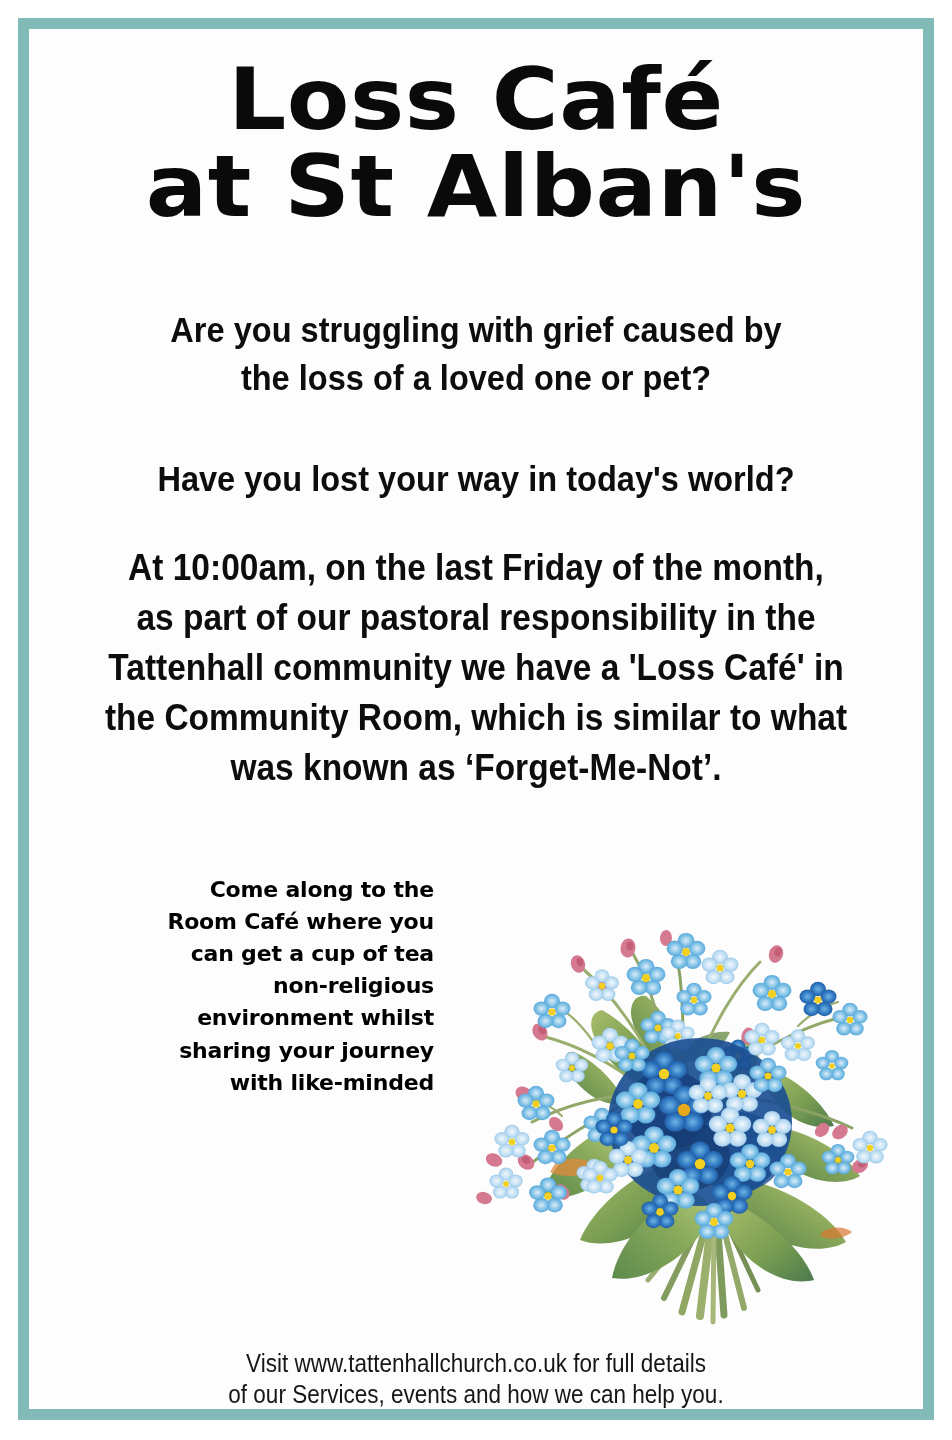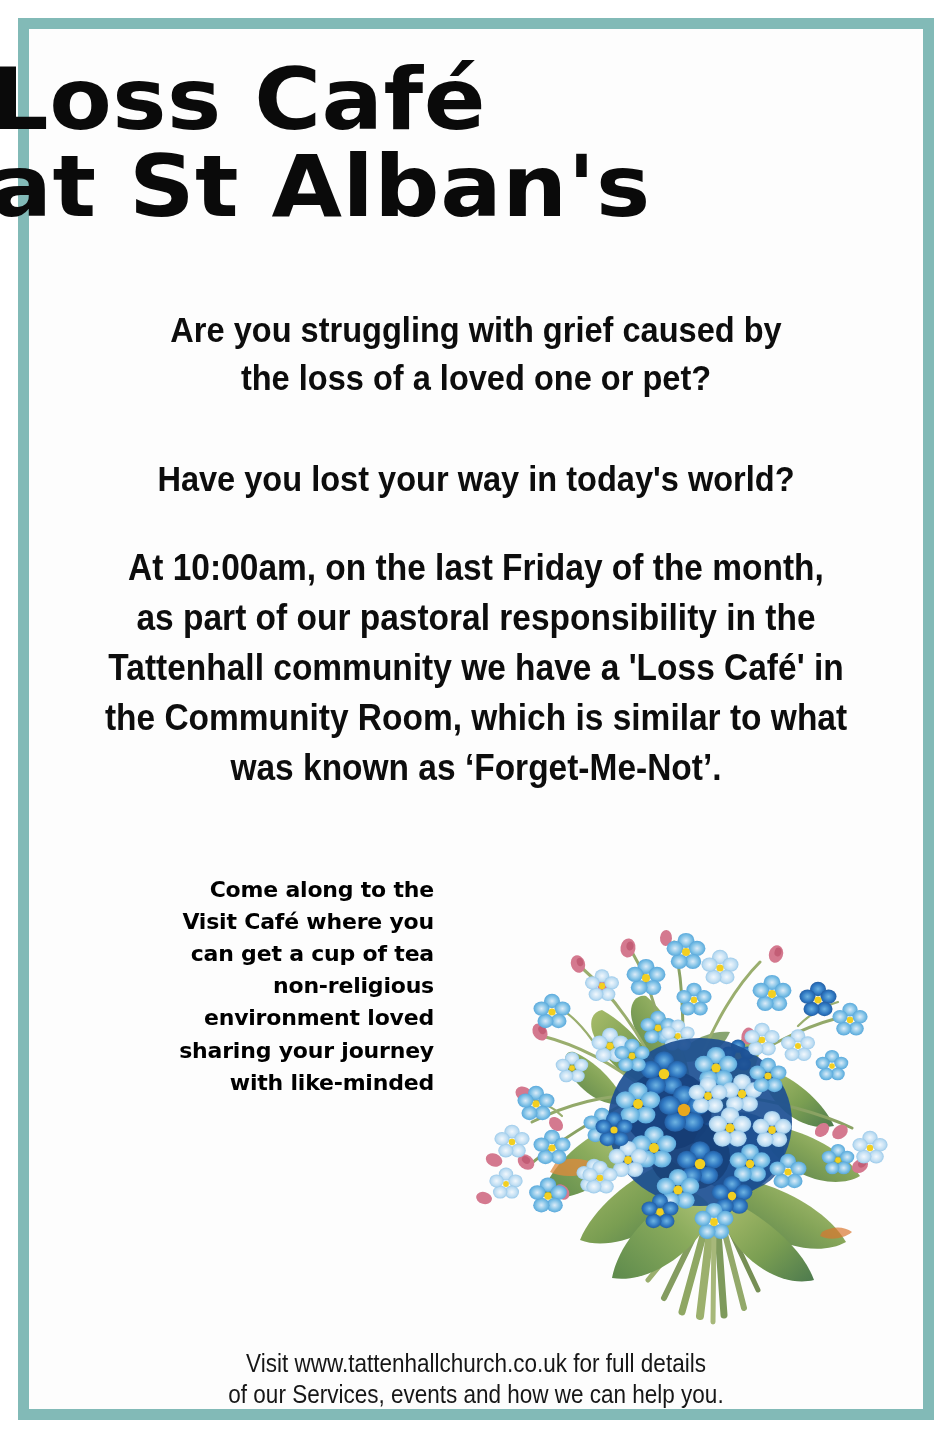--- a/index.html
+++ b/index.html
@@ -38,21 +38,21 @@
     inset: 0;
     background: #fdfdfd;
   }
 
   
   .title-block {
     position: absolute;
     left: 0;
     right: 0;
     top: 58px;
-    text-align: left;
+    text-align: center;
     padding: 0 18px;
   }
 
   .title-line {
     font-family: "DejaVu Sans", sans-serif;
     font-weight: 700;
     font-size: 86px;
     line-height: 0.96;
     letter-spacing: 0.5px;
     color: #0a0a0a;
@@ -189,24 +189,24 @@
     <span class="ln">as part of our pastoral responsibility in the</span>
     <span class="ln">Tattenhall community we have a 'Loss Café' in</span>
     <span class="ln">the Community Room, which is similar to what</span>
     <span class="ln">was known as ‘Forget-Me-Not’.</span>
   </div>
 
   <div class="lower">
 
     <div class="come-along">
       <span class="ln">Come along to the</span>
-      <span class="ln">Visit Café where you</span>
+      <span class="ln">Room Café where you</span>
       <span class="ln">can get a cup of tea</span>
       <span class="ln">non-religious</span>
-      <span class="ln">environment loved</span>
+      <span class="ln">environment whilst</span>
       <span class="ln">sharing your journey</span>
       <span class="ln">with like-minded</span>
     </div>
 
     <div class="bouquet">
       <svg viewBox="0 0 480 470" xmlns="http://www.w3.org/2000/svg">
         <defs>
           <radialGradient id="pet" cx="50%" cy="50%" r="62%">
             <stop offset="0%" stop-color="#dcecf8"></stop>
             <stop offset="55%" stop-color="#7cc0e6"></stop>

